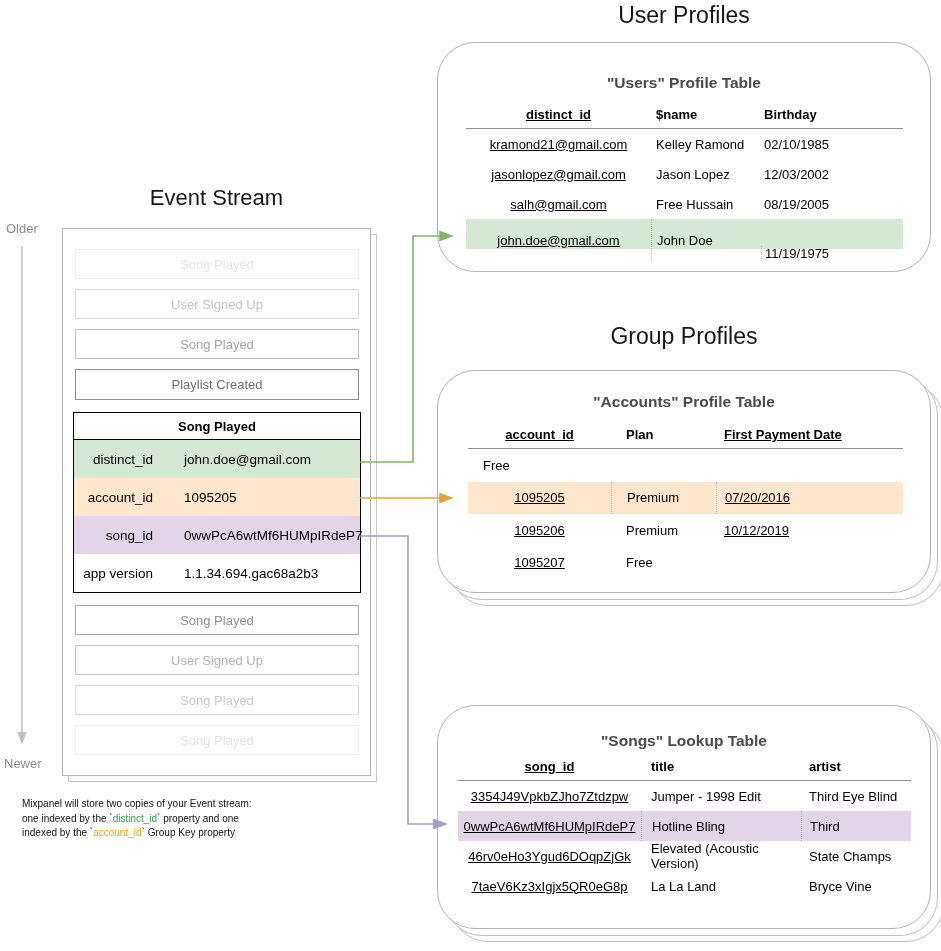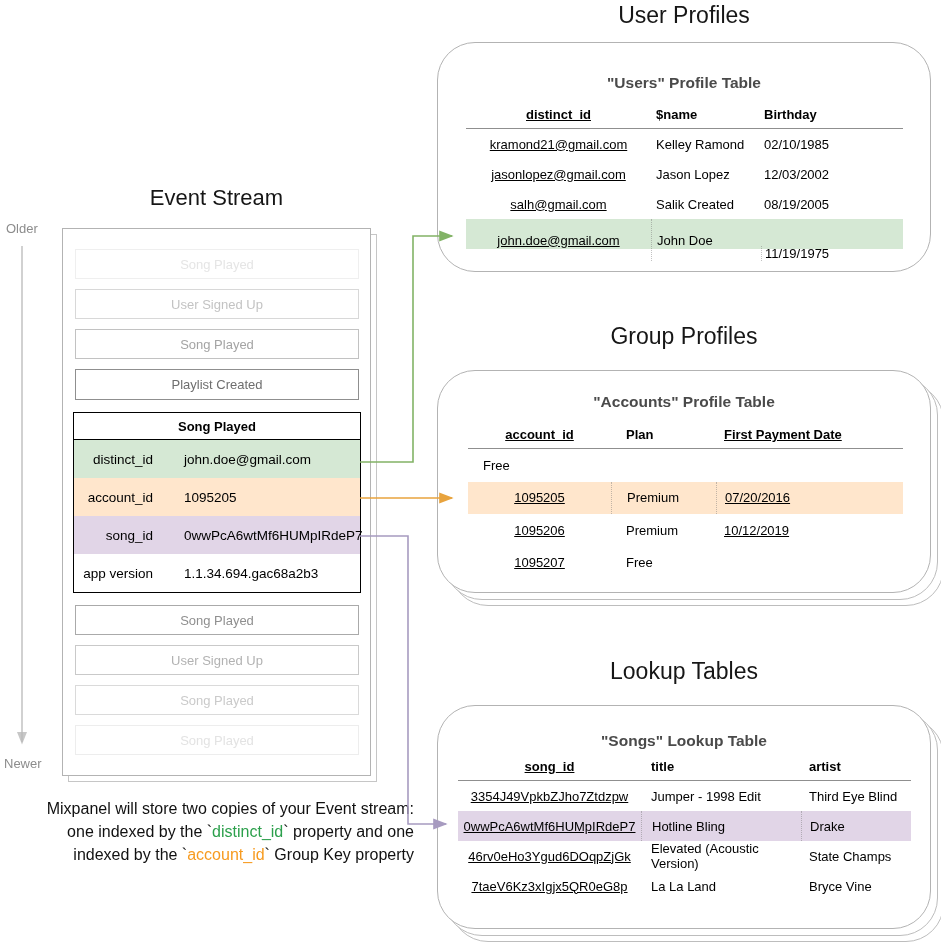--- a/index.html
+++ b/index.html
@@ -39,22 +39,22 @@
   .et-head{height:26px;display:flex;align-items:center;justify-content:center;
     font-size:13px;font-weight:bold;border-bottom:1px solid #000;color:#000;}
   .et-row{height:38px;display:grid;grid-template-columns:79px 1fr;column-gap:31px;
     align-items:center;font-size:13.5px;color:#000;}
   .et-key{text-align:right;}
   .hl-green{background:var(--green-highlight);}
   .hl-orange{background:var(--orange-highlight);}
   .hl-purple{background:var(--purple-highlight);}
 
   
-  .caption{position:absolute;left:22px;top:797px;width:392px;text-align:right;
-    font-size:16px;line-height:1.45;color:#111;}
+  .caption{position:absolute;left:22px;top:797px;width:392px;text-align:left;
+    font-size:10px;line-height:1.45;color:#111;}
 
   
   .card,.card-stack{position:absolute;width:494px;box-sizing:border-box;border-radius:38px;
     background:#fff;border:1.5px solid #b3b3b3;}
   .card-stack{border-color:#bdbdbd;}
   .card-users{left:437px;top:42px;height:230px;}
   .card-accounts{left:437px;top:370px;height:223px;}
   .card-songs{left:437px;top:705px;height:224px;}
   .st-a1{left:444px;top:377px;height:223px;}  .st-a2{left:450px;top:383px;height:223px;}
   .st-s1{left:444px;top:712px;height:224px;}  .st-s2{left:450px;top:718px;height:224px;}
@@ -157,21 +157,21 @@
           <div class="c2">Kelley Ramond</div>
           <div class="c3">02/10/1985</div>
         </div>
         <div class="t-row">
           <div class="c-key">jasonlopez@gmail.com</div>
           <div class="c2">Jason Lopez</div>
           <div class="c3">12/03/2002</div>
         </div>
         <div class="t-row">
           <div class="c-key">salh@gmail.com</div>
-          <div class="c2">Salik Created</div>
+          <div class="c2">Free Hussain</div>
           <div class="c3">08/19/2005</div>
         </div>
         <div class="t-row" style="background: rgb(213, 232, 212);">
           <div class="c-key">john.doe@gmail.com</div>
           <div class="c2" style="border-left: 1px dotted rgba(120, 120, 120, 0.45);">John Doe</div>
           <div class="c3" style="border-left: 1px dotted rgba(120, 120, 120, 0.45); margin-top: 27px;">11/19/1975</div>
         </div>
       </div>
   </div>
 
@@ -202,41 +202,40 @@
           <div class="c3">10/12/2019</div>
         </div>
         <div class="t-row">
           <div class="c-key">1095207</div>
           <div class="c2">Free</div>
           <div class="c3"></div>
         </div>
       </div>
   </div>
 
-  <div class="sec-title" id="title-lookup">Lookup Tables</div>
   <div class="card-stack st-s2"></div>
   <div class="card-stack st-s1"></div>
   <div class="card card-songs">
     <div class="card-sub">"Songs" Lookup Table</div>
     <div class="card-table tbl-songs">
         <div class="t-head">
           <div class="c-key">song_id</div>
           <div class="c2">title</div>
           <div class="c3">artist</div>
         </div>
         <div class="t-rule"></div>
         <div class="t-row">
           <div class="c-key">3354J49VpkbZJho7Ztdzpw</div>
           <div class="c2">Jumper - 1998 Edit</div>
           <div class="c3">Third Eye Blind</div>
         </div>
         <div class="t-row" style="background: rgb(225, 213, 231);">
           <div class="c-key">0wwPcA6wtMf6HUMpIRdeP7</div>
           <div class="c2" style="border-left: 1px dotted rgba(120, 120, 120, 0.45);">Hotline Bling</div>
-          <div class="c3" style="border-left: 1px dotted rgba(120, 120, 120, 0.45);">Drake</div>
+          <div class="c3" style="border-left: 1px dotted rgba(120, 120, 120, 0.45);">Third</div>
         </div>
         <div class="t-row">
           <div class="c-key">46rv0eHo3Ygud6DOqpZjGk</div>
           <div class="c2">Elevated (Acoustic Version)</div>
           <div class="c3">State Champs</div>
         </div>
         <div class="t-row">
           <div class="c-key">7taeV6Kz3xIgjx5QR0eG8p</div>
           <div class="c2">La La Land</div>
           <div class="c3">Bryce Vine</div>

